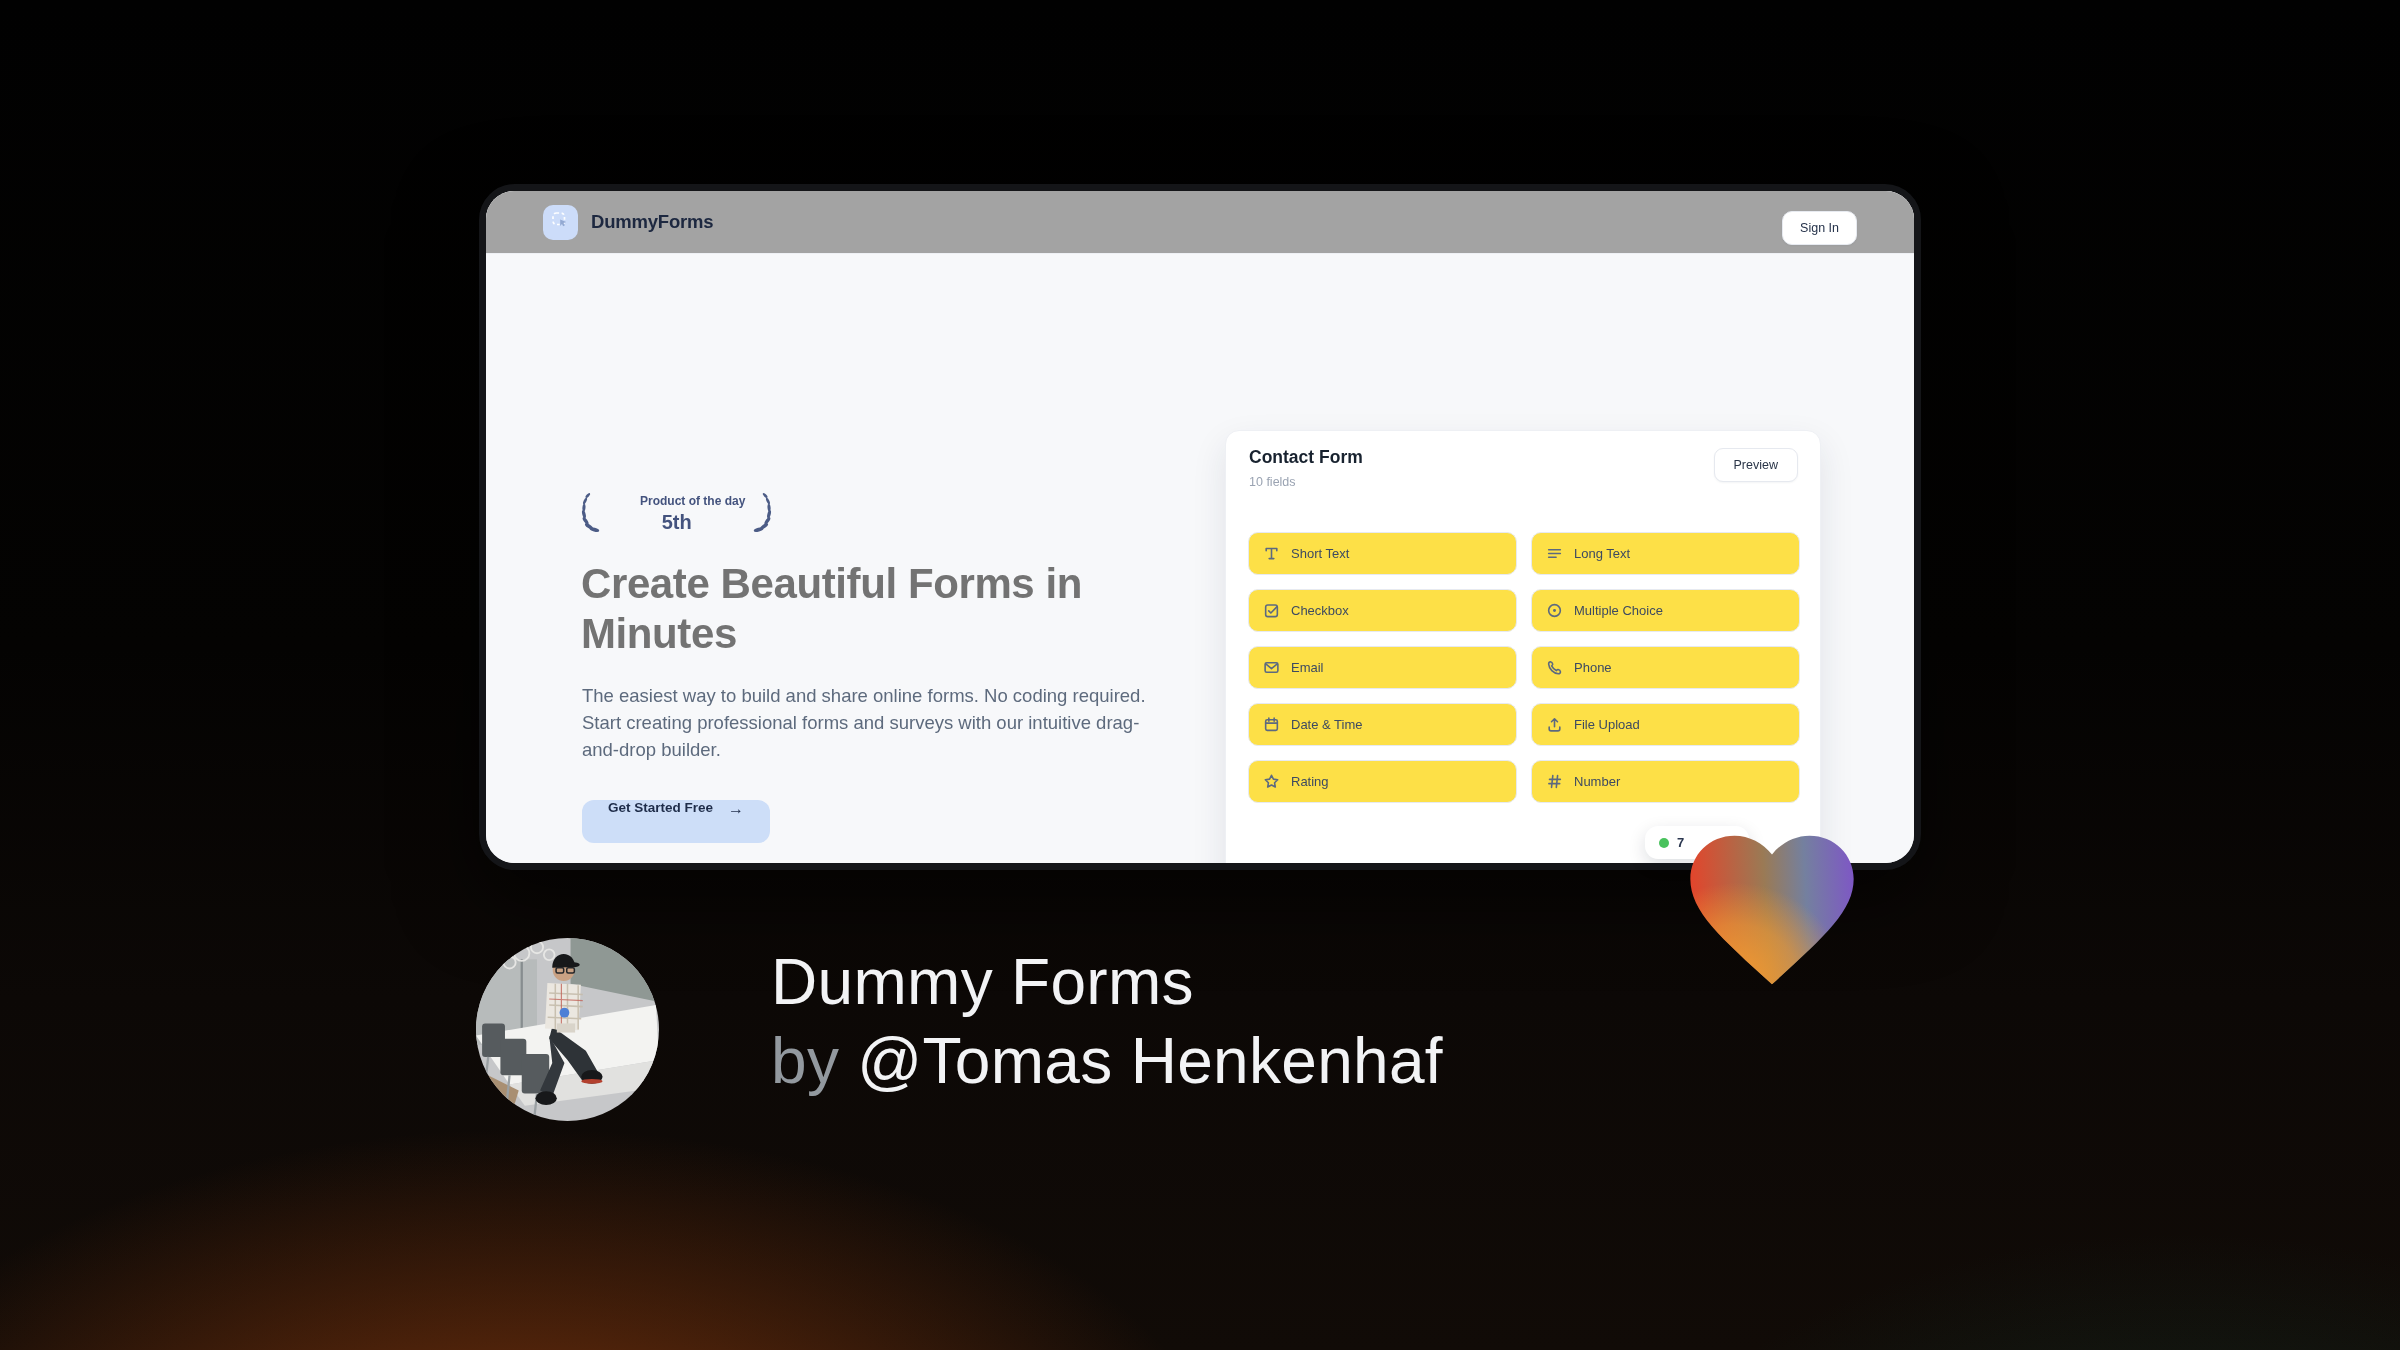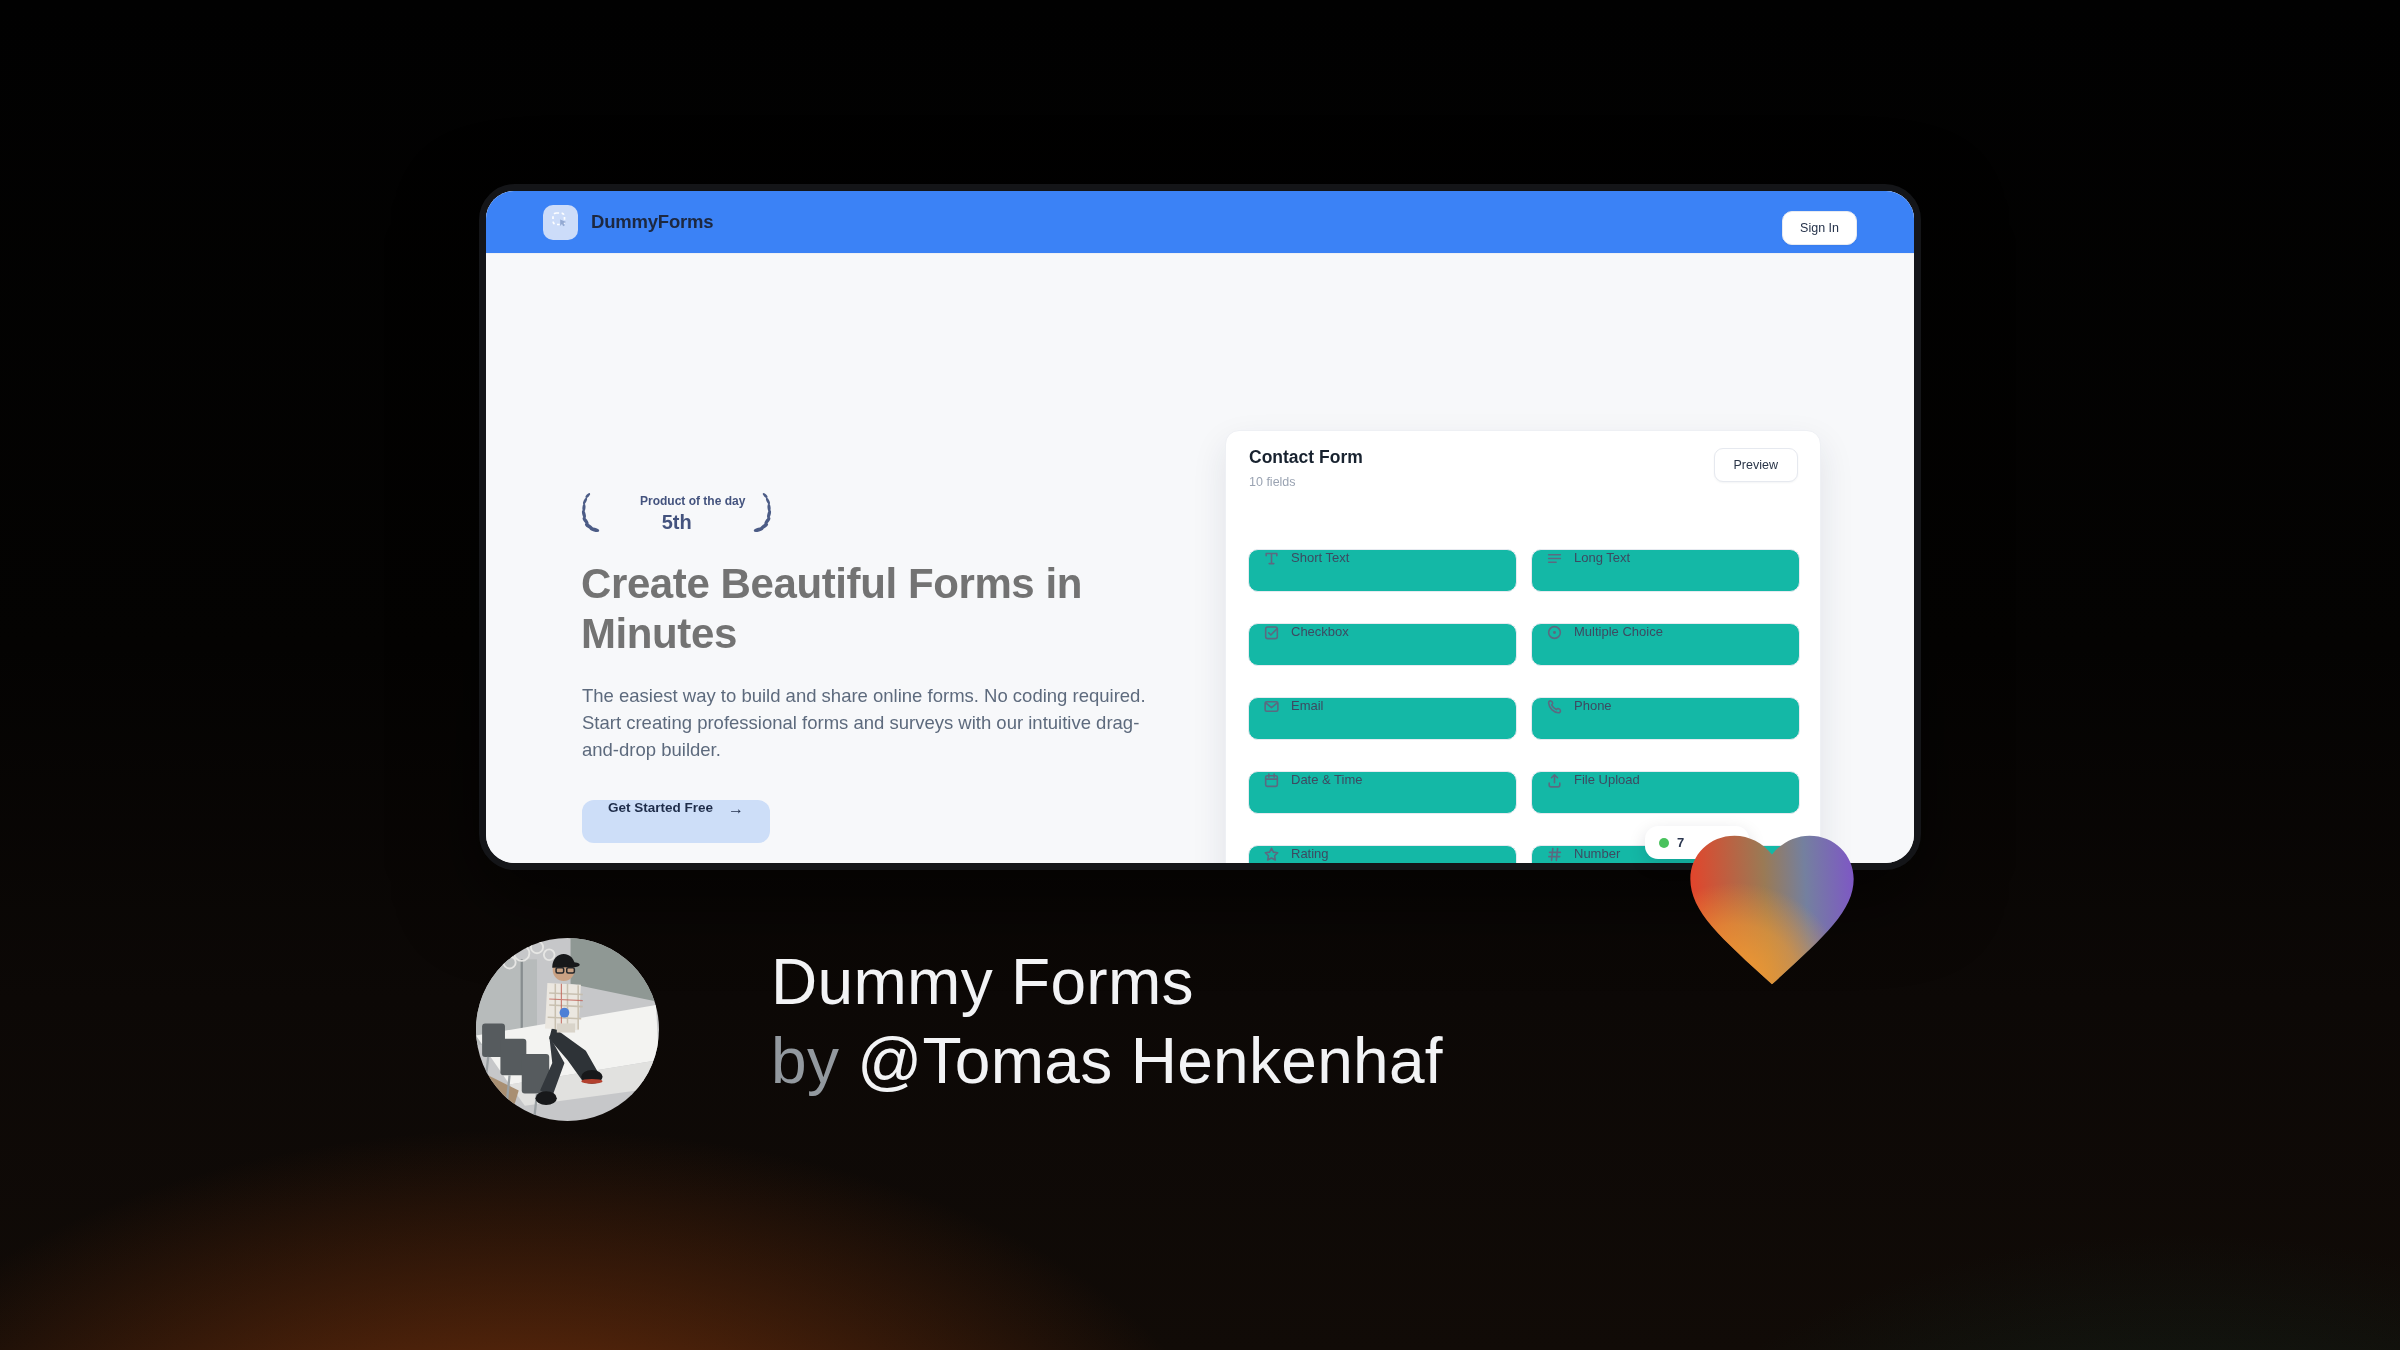--- a/index.html
+++ b/index.html
@@ -15,21 +15,21 @@
 
   
   .window{position:absolute;left:479px;top:184px;width:1442px;height:686px;
     border:7px solid #141518;border-radius:36px;background:#f7f8fa;
     box-shadow:0 26px 80px rgba(0,0,0,0.6);}
   .win-inner{position:relative;width:100%;height:100%;border-radius:28px;overflow:hidden;background:#f7f8fa;}
 
   .banner{height:27px;background:#cfe0f8;display:flex;align-items:center;justify-content:center;
     font-size:13px;color:#20304d;letter-spacing:.1px;}
 
-  .nav{height:63px;background:#3b82f6;border-bottom:1px solid #eef0f4;display:flex;align-items:center;padding:0 57px;}
+  .nav{height:63px;background:#a3a3a3;border-bottom:1px solid #eef0f4;display:flex;align-items:center;padding:0 57px;}
   .logo-tile{width:35px;height:35px;border-radius:10px;background:#ccdcf9;display:flex;align-items:center;justify-content:center;}
   .brand{margin-left:13px;font-size:18.5px;font-weight:700;color:#1d2840;letter-spacing:-0.2px;}
   .nav-spacer{flex:1;}
   .signin{background:#fff;border:1px solid #e7eaf0;border-radius:10px;padding:9px 17px;
     font-size:12.5px;color:#25324a;font-weight:500;box-shadow:0 1px 2px rgba(20,30,60,.05);cursor:pointer;margin-top:12px;}
 
   .body-area{position:relative;height:calc(100% - 90px);}
 
   
   .award{position:absolute;left:93px;top:236px;display:flex;align-items:center;gap:7px;color:#44537e;}
@@ -46,22 +46,22 @@
 
   
   .card{position:absolute;left:739px;top:176px;width:596px;height:483px;background:#fff;border:1px solid #eef0f4;
     border-radius:14px;box-shadow:0 14px 34px rgba(30,41,66,0.10);}
   .card-title{position:absolute;left:23px;top:16px;font-size:17.5px;font-weight:700;color:#18222f;}
   .card-sub{position:absolute;left:23px;top:44px;font-size:12.5px;color:#9aa3b2;}
   .preview-btn{position:absolute;right:22px;top:17px;background:#fff;border:1px solid #e6e9ef;border-radius:9px;
     padding:9px 19px;font-size:12.5px;color:#2a3548;font-weight:500;font-family:inherit;cursor:pointer;
     box-shadow:0 1px 2px rgba(20,30,60,.05);}
   .field-grid{position:absolute;left:22px;top:101px;width:552px;display:grid;grid-template-columns:1fr 1fr;gap:14px;}
-  .chip{height:43px;background:#14b8a6;border:1px solid #e7eaf0;border-radius:10px;display:flex;
-    padding:0 14px;gap:11px;cursor:grab;margin-top:17px;}
+  .chip{height:43px;background:#fde047;border:1px solid #e7eaf0;border-radius:10px;display:flex;align-items:center;
+    padding:0 14px;gap:11px;cursor:grab;}
   .chip-ic{display:flex;width:17px;height:17px;align-items:center;justify-content:center;color:#5c6980;}
   .chip-ic svg{display:block;}
   .chip-lb{font-size:13px;color:#3d4a61;font-weight:500;}
 
   
   .status-badge{position:absolute;left:1645px;top:826px;z-index:3;height:33px;min-width:104px;background:#fff;
     border-radius:13px;box-shadow:0 6px 18px rgba(10,20,40,.14);display:flex;align-items:center;gap:8px;padding:0 14px;}
   .status-dot{width:10px;height:10px;border-radius:50%;background:#49c25d;}
   .status-text{font-size:13px;font-weight:700;color:#2b3750;}
   .heart{position:absolute;left:1674px;top:808px;width:196px;height:186px;z-index:4;}

